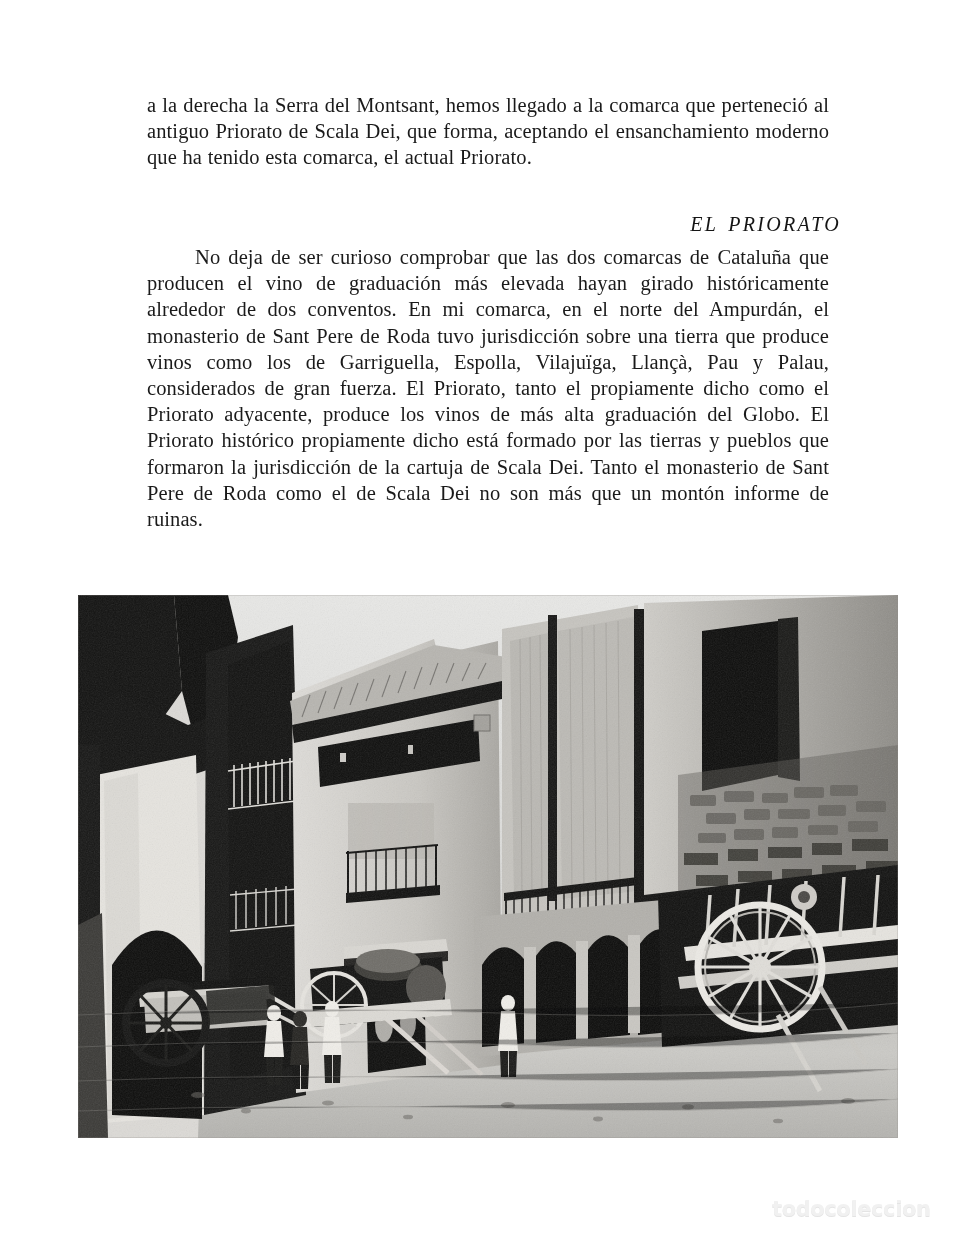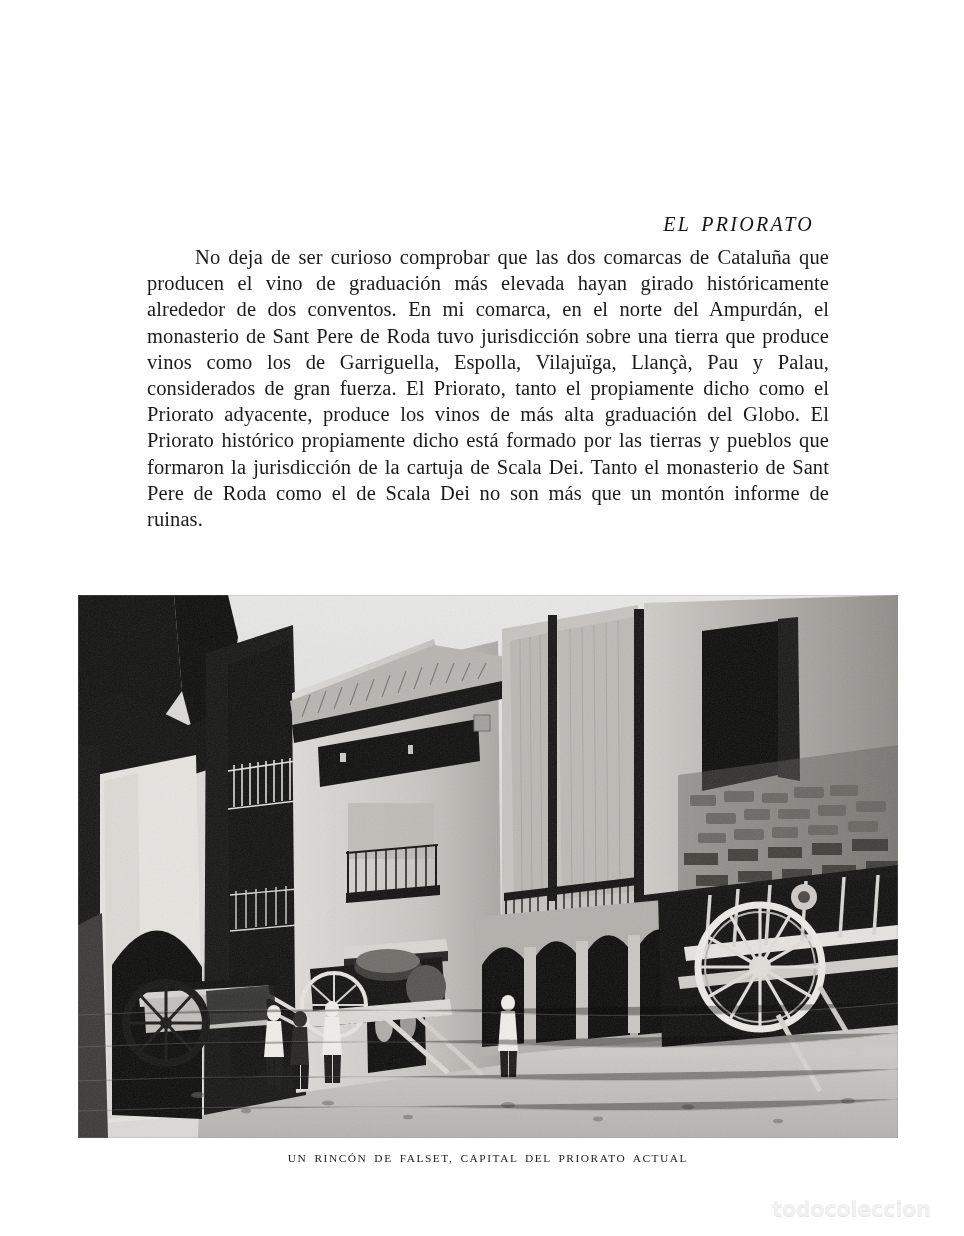--- a/index.html
+++ b/index.html
@@ -39,21 +39,21 @@
     letter-spacing: 0.1px;
     word-spacing: 0.4px;
     hyphens: none;
   }
   p.para.indent {
     text-indent: 48px;
   }
 
   .section-heading {
     position: absolute;
-    left: 132px;
+    left: 159px;
     top: 213px;
     width: 682px;
     text-align: right;
     font-size: 20px;
     font-style: italic;
     letter-spacing: 2.3px;
     word-spacing: 3px;
     color: #151515;
   }
 
@@ -114,20 +114,23 @@
     color: #f1f1f1;
     text-shadow: 0 1px 0 #e4e4e4;
     user-select: none;
   }
 </style>
 </head>
 <body>
 
 <div class="page">
 
+  <div class="textblock">
+    <p class="para">a la derecha la Serra del Montsant, hemos llegado a la comarca que perteneció al antiguo Priorato de Scala Dei, que forma, aceptando el ensanchamiento moderno que ha tenido esta comarca, el actual Priorato.</p>
+  </div>
 
   <div class="section-heading">EL PRIORATO</div>
 
   <div class="body-main">
     <p class="para indent">No deja de ser curioso comprobar que las dos comarcas de Cataluña que producen el vino de graduación más elevada hayan girado históricamente alrededor de dos conventos. En mi comarca, en el norte del Ampurdán, el monasterio de Sant Pere de Roda tuvo jurisdicción sobre una tierra que produce vinos como los de Garriguella, Espolla, Vilajuïga, Llançà, Pau y Palau, considerados de gran fuerza. El Priorato, tanto el propiamente dicho como el Priorato adyacente, produce los vinos de más alta graduación del Globo. El Priorato histórico propiamente dicho está formado por las tierras y pueblos que formaron la jurisdicción de la cartuja de Scala Dei. Tanto el monasterio de Sant Pere de Roda como el de Scala Dei no son más que un montón informe de ruinas.</p>
   </div>
 
 
   <figure class="photo-figure" style="margin:0;">
     <div class="photo-frame">
@@ -495,17 +498,16 @@
           <path d="M0 516 Q220 508 440 514 T820 504"></path>
         </g>
 
         <rect x="0" y="0" width="820" height="543" filter="url(#grain)" fill="#808080" opacity="0.5"></rect>
 
         <rect x="0" y="0" width="820" height="543" fill="none" stroke="#8e8c88" stroke-width="2" opacity="0.25"></rect>
       </svg>
     </div>
   </figure>
 
-  <div class="photo-caption">UN RINCÓN DE FALSET, CAPITAL DEL PRIORATO ACTUAL</div>
 
   <div class="watermark">todocoleccion</div>
 
 </div>
 
 </body></html>

